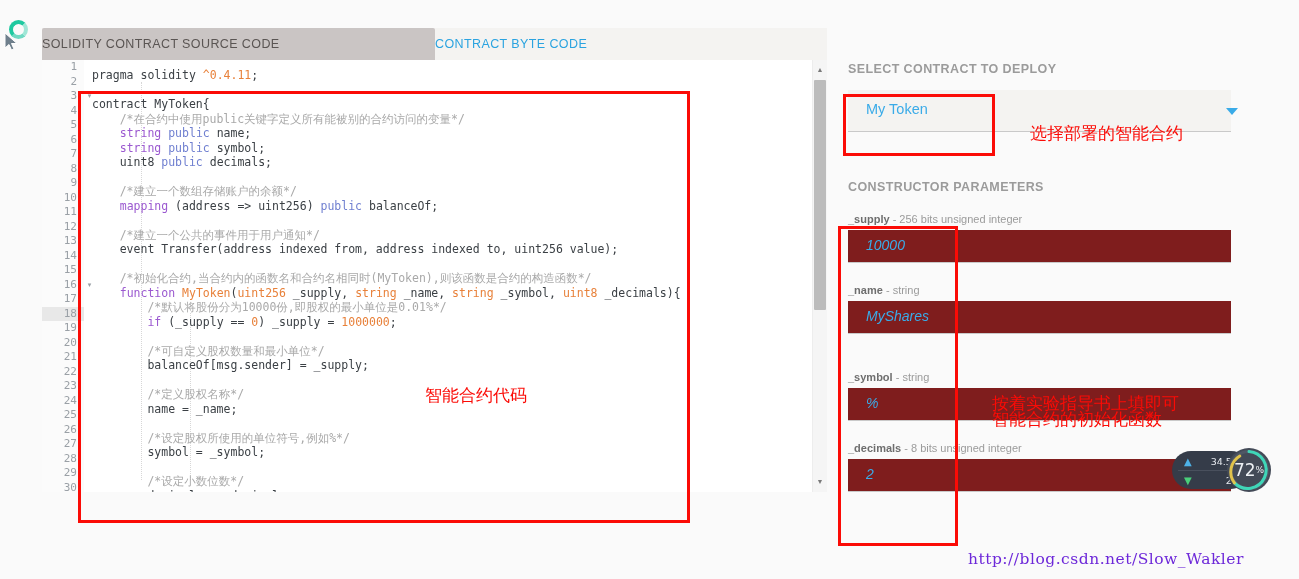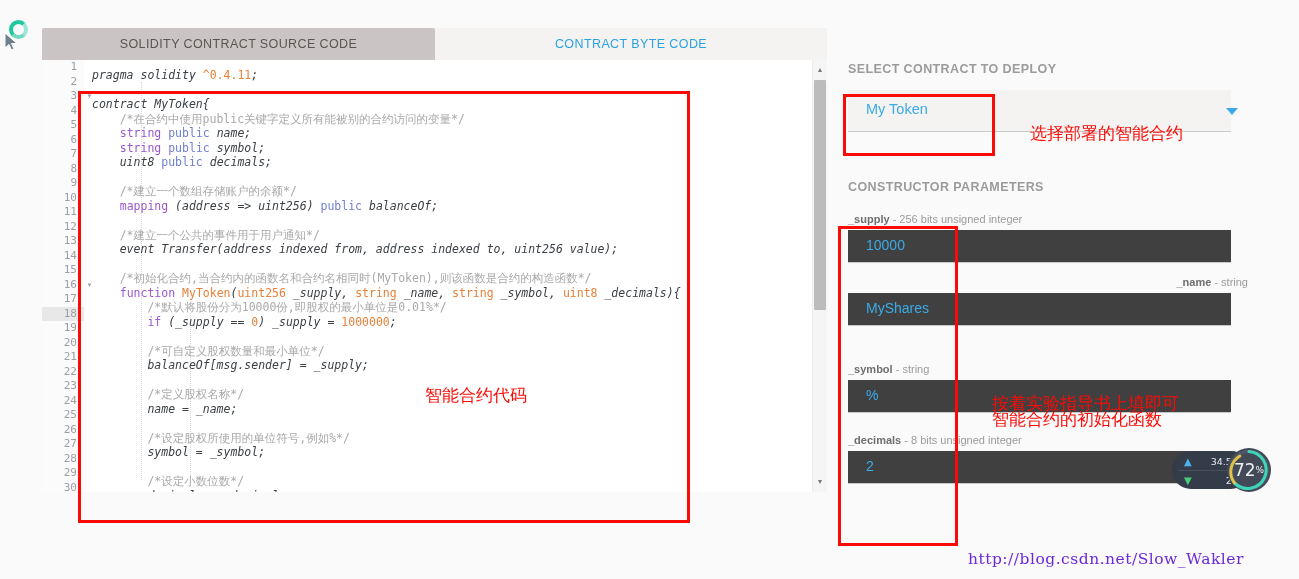--- a/index.html
+++ b/index.html
@@ -51,21 +51,20 @@
     top: 28px;
     width: 785px;
     height: 32px;
     background: #f4f3f1;
   }
   .tab {
     position: absolute;
     top: 0;
     height: 32px;
     line-height: 32px;
-    text-align: center;
     font-size: 12.5px;
     letter-spacing: .4px;
     box-sizing: border-box;
     cursor: pointer;
     user-select: none;
   }
   .tab.active {
     left: 0;
     width: 393px;
     background: #cac5c4;
@@ -136,21 +135,21 @@
     white-space: pre;
     color: #3b4045;
   }
   #code .line { height: 14.5px; }
   .cm { color: #a9a9a9; }
   .kw { color: #9b59d0; }
   .ty { color: #e8813a; }
   .num { color: #e8813a; }
   .pub { color: #6f7fd0; }
   .fn { color: #e8813a; }
-  .pl { color: #3b4045; font-style: italic; }
+  .pl { color: #3b4045; }
   .ver { color: #e8813a; }
 
   
   .guide {
     position: absolute;
     top: 22px;
     width: 0;
     border-left: 1px dotted #d7d7d7;
     height: 398px;
   }
@@ -246,24 +245,25 @@
     margin: 0;
     padding: 0;
     height: 22px;
     line-height: 22px;
   }
   .param-label b { color: #6e6e6e; font-weight: bold; }
   .param-input {
     position: relative;
     width: 383px;
     height: 33px;
-    background: #404040;
+    background: #7f1d1d;
     border-bottom: 1px solid #c9c9c9;
     box-sizing: border-box;
     cursor: text;
+    font-style: italic;
   }
   .param-input span {
     position: absolute;
     left: 18px;
     top: 7px;
     font-size: 14px;
     color: #3aabe8;
   }
 
   
@@ -434,21 +434,21 @@
 
   <div class="section-title" style="margin-top:48px;">CONSTRUCTOR PARAMETERS</div>
 
   <div class="param-label">
     <b>_supply</b><span> - 256 bits unsigned integer</span>
   </div>
   <div class="param-input">
     <span>10000</span>
   </div>
 
-  <div class="param-label" style="margin-top:8px;text-align:right;">
+  <div class="param-label" style="margin-top:16px;">
     <b>_name</b><span> - string</span>
   </div>
   <div class="param-input">
     <span>MyShares</span>
   </div>
 
   <div class="param-label" style="margin-top:32px;">
     <b>_symbol</b><span> - string</span>
   </div>
   <div class="param-input">

